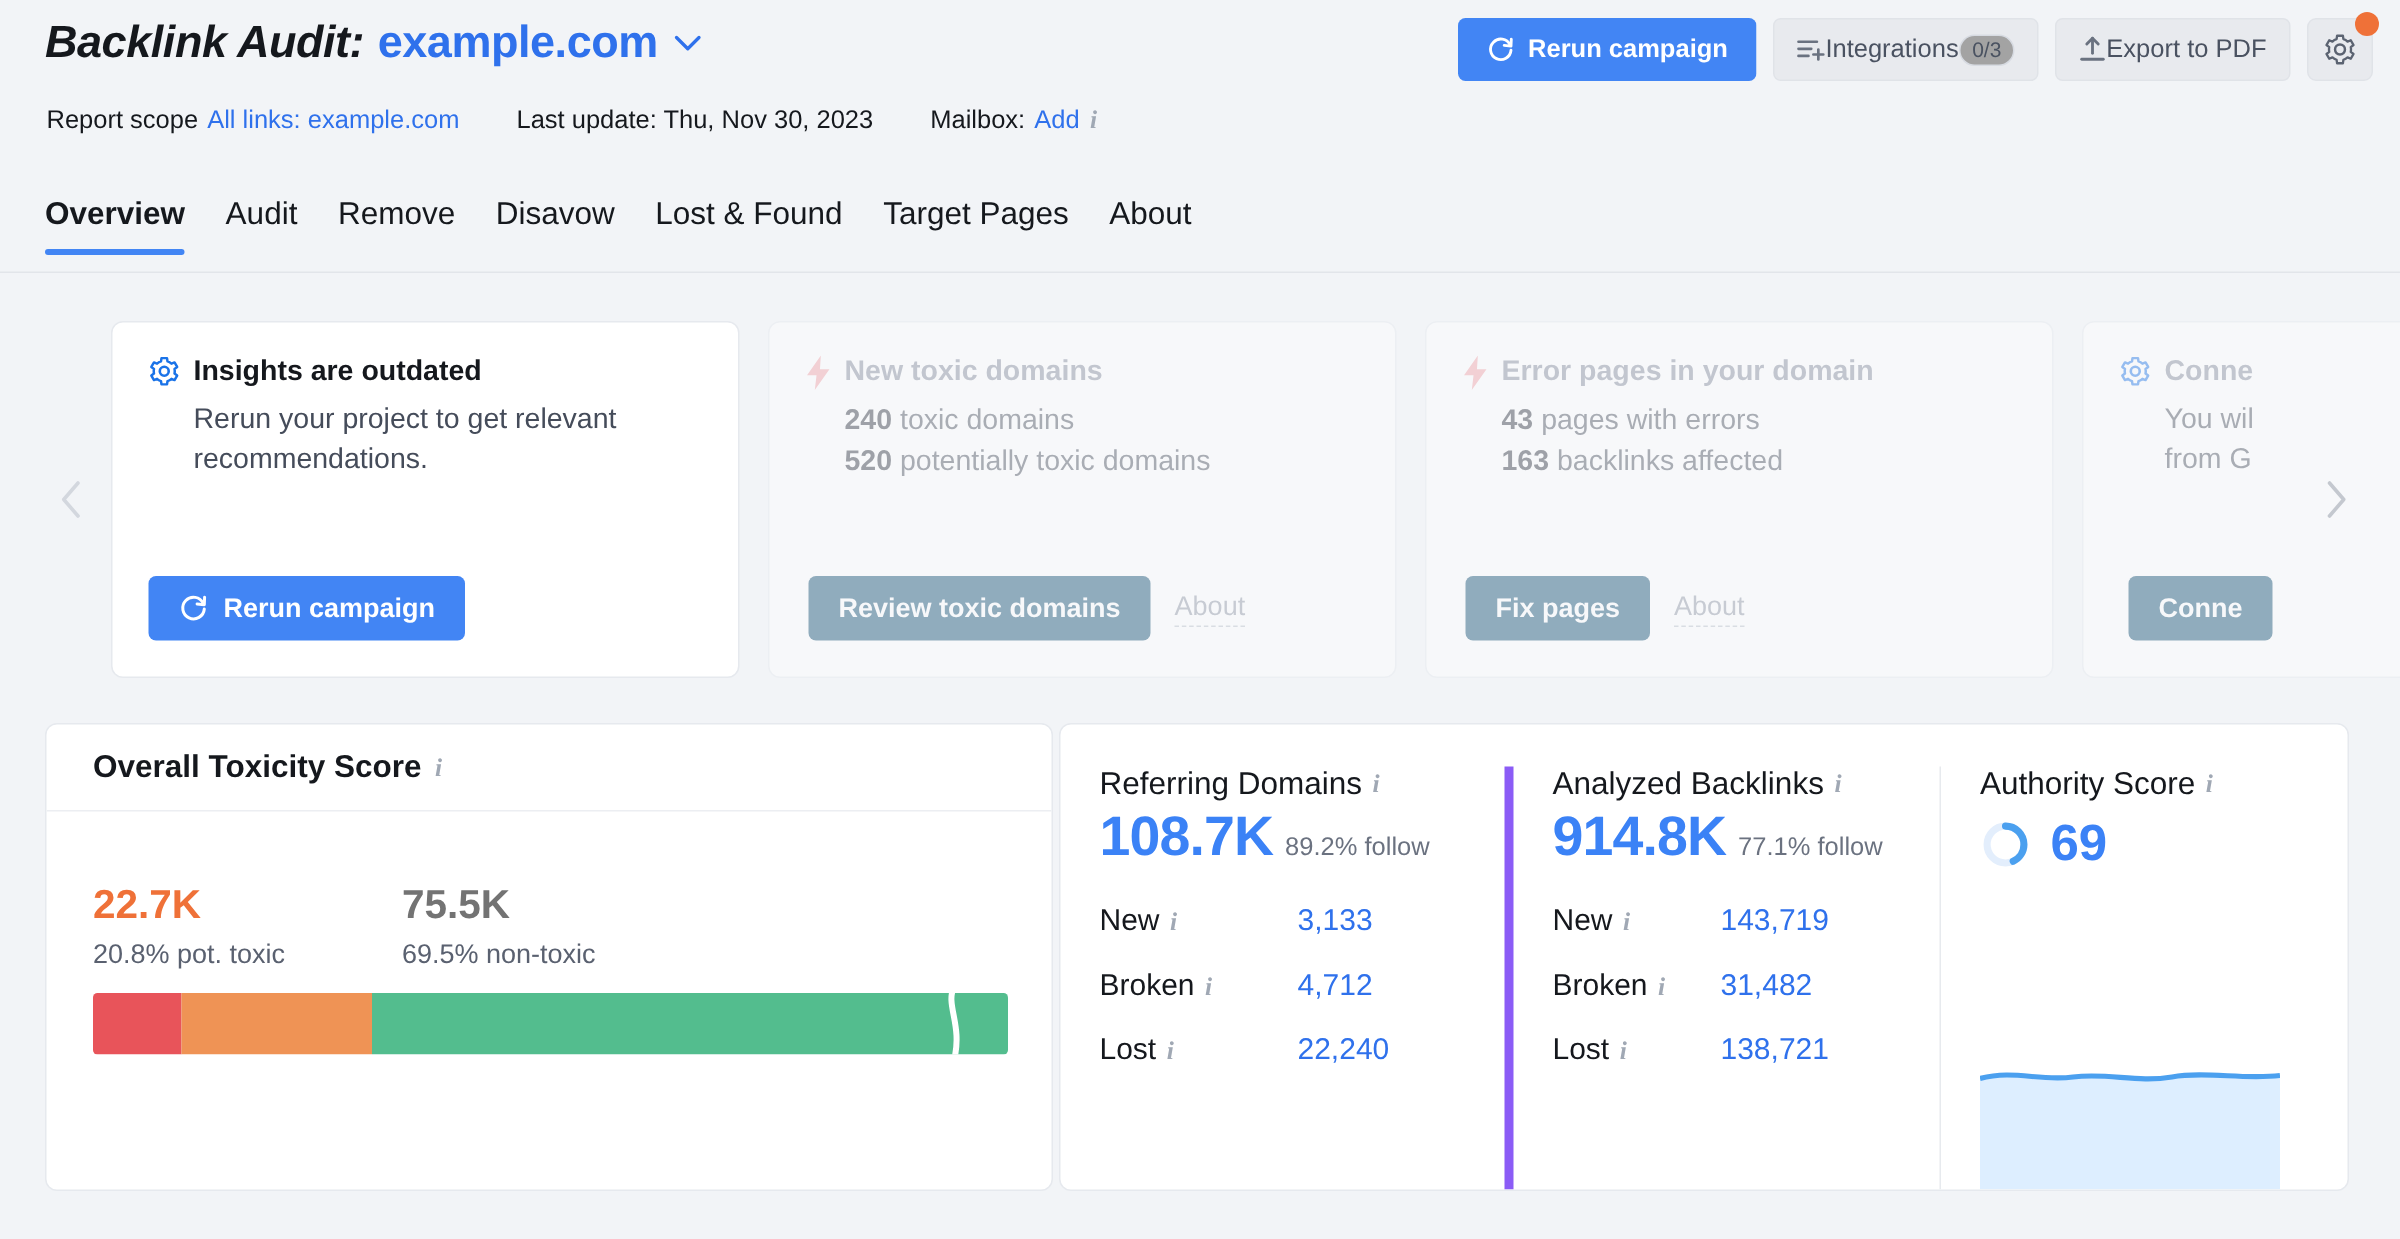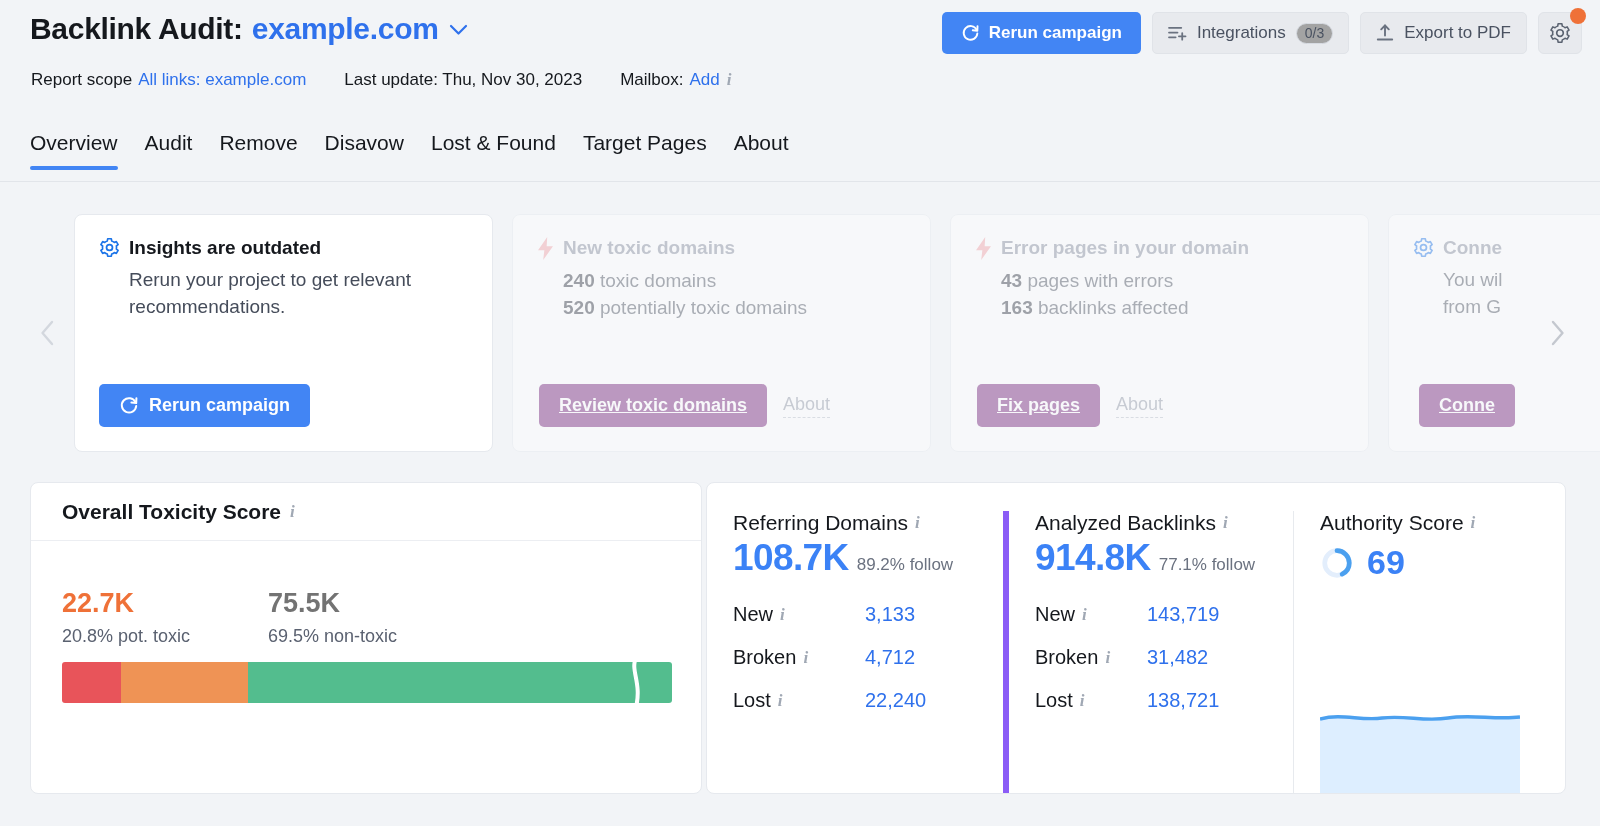--- a/index.html
+++ b/index.html
@@ -11,21 +11,21 @@
     overflow: hidden;
   }
   .page { position: relative; width: 1600px; height: 826px; }
 
   
   .header { position: relative; height: 125px; background: #f2f4f7; }
   .title-row {
     position: absolute; left: 30px; top: 12px;
     display: flex; align-items: baseline; gap: 0;
   }
-  .title-main { font-size: 30px; font-weight: bold; letter-spacing: -0.3px; }
+  .title-main { font-size: 30px; font-weight: bold; letter-spacing: -0.3px; font-style: italic; }
   .title-domain {
     font-size: 30px; font-weight: bold; color: #2f71ec;
     margin-left: 9px; letter-spacing: -0.3px;
   }
   .title-caret { margin-left: 10px; color: #2f71ec; font-size: 19px; position: relative; top: -3px; }
 
   .meta-row {
     position: absolute; left: 31px; top: 70px;
     display: flex; align-items: center; font-size: 17px; color: #15181d;
   }
@@ -40,21 +40,21 @@
   .head-actions {
     position: absolute; right: 18px; top: 12px;
     display: flex; align-items: center; gap: 11px;
   }
   .btn {
     display: inline-flex; align-items: center; justify-content: center;
     height: 42px; border-radius: 5px; font-size: 17px; cursor: pointer;
     border: 1px solid transparent; white-space: nowrap;
   }
   .btn-primary { background: #4285f4; color: #fff; padding: 0 18px; font-weight: bold; gap: 9px; }
-  .btn-ghost { background: #e8eaee; color: #4a5261; padding: 0 15px; gap: 10px; border: 1px solid #e0e3e8; }
+  .btn-ghost { background: #e8eaee; color: #4a5261; padding: 0 15px; border: 1px solid #e0e3e8; }
   .btn-icon-only { width: 44px; padding: 0; position: relative; background:#e8eaee; border:1px solid #e0e3e8; border-radius:6px; }
   .badge-count {
     background: #a3a3a3; border: 1px solid #d7dbe2; border-radius: 11px;
     font-size: 14px; padding: 1px 8px; color: #4a5261; line-height: 17px;
   }
   .dot-badge {
     position: absolute; top: -5px; right: -5px; width: 16px; height: 16px;
     background: #ef7138; border-radius: 50%;
   }
   svg { display: block; }
@@ -62,21 +62,21 @@
   
   .tabs {
     position: absolute; top: 128px; left: 0; right: 0; height: 54px;
     border-bottom: 1px solid #e2e5ea;
     display: flex; align-items: flex-start; padding-left: 30px; gap: 27px;
   }
   .tab {
     font-size: 21px; color: #15181d; cursor: pointer; padding-bottom: 14px;
     position: relative; top: 3px;
   }
-  .tab.active { font-weight: normal; }
+  .tab.active { font-weight: bold; }
   .tab.active::after {
     content: ""; position: absolute; left: 0; right: 0; bottom: -1px;
     height: 4px; background: #4285f4; border-radius: 2px;
   }
 
   
   .carousel { position: absolute; top: 214px; left: 0; right: 0; height: 238px; }
   .arrow-left, .arrow-right {
     position: absolute; top: 99px; width: 30px; height: 40px;
     display: flex; align-items: center; justify-content: center; cursor: pointer;
@@ -94,21 +94,21 @@
   .icard-title { font-size: 19px; font-weight: bold; }
   .icard-title.muted { color: #82899a; }
   .icard-body { margin-top: 8px; font-size: 19px; color: #454c5a; line-height: 1.42; }
   .icard-body .num { font-weight: bold; color: #2b313c; }
   .icard-foot { position: absolute; left: 24px; bottom: 24px; display: flex; align-items: center; gap: 16px; }
   .pill-btn {
     background: #4285f4; color: #fff; font-size: 18px; font-weight: bold;
     border-radius: 5px; padding: 11px 20px; display: inline-flex; align-items: center; gap: 10px;
     cursor: pointer; white-space: nowrap;
   }
-  .pill-btn.soft { background: #701a75; text-decoration: underline; }
+  .pill-btn.soft { background: #0c4a6e; }
   .about-link {
     font-size: 18px; color: #8d94a3; border-bottom: 1px dashed #b9bfc9;
     cursor: pointer; padding-bottom: 2px;
   }
   .card-clip { overflow: hidden; }
 
   
   .bottom { position: absolute; top: 482px; left: 30px; right: 34px; height: 312px; display: flex; gap: 4px; }
 
   .tox-panel {

